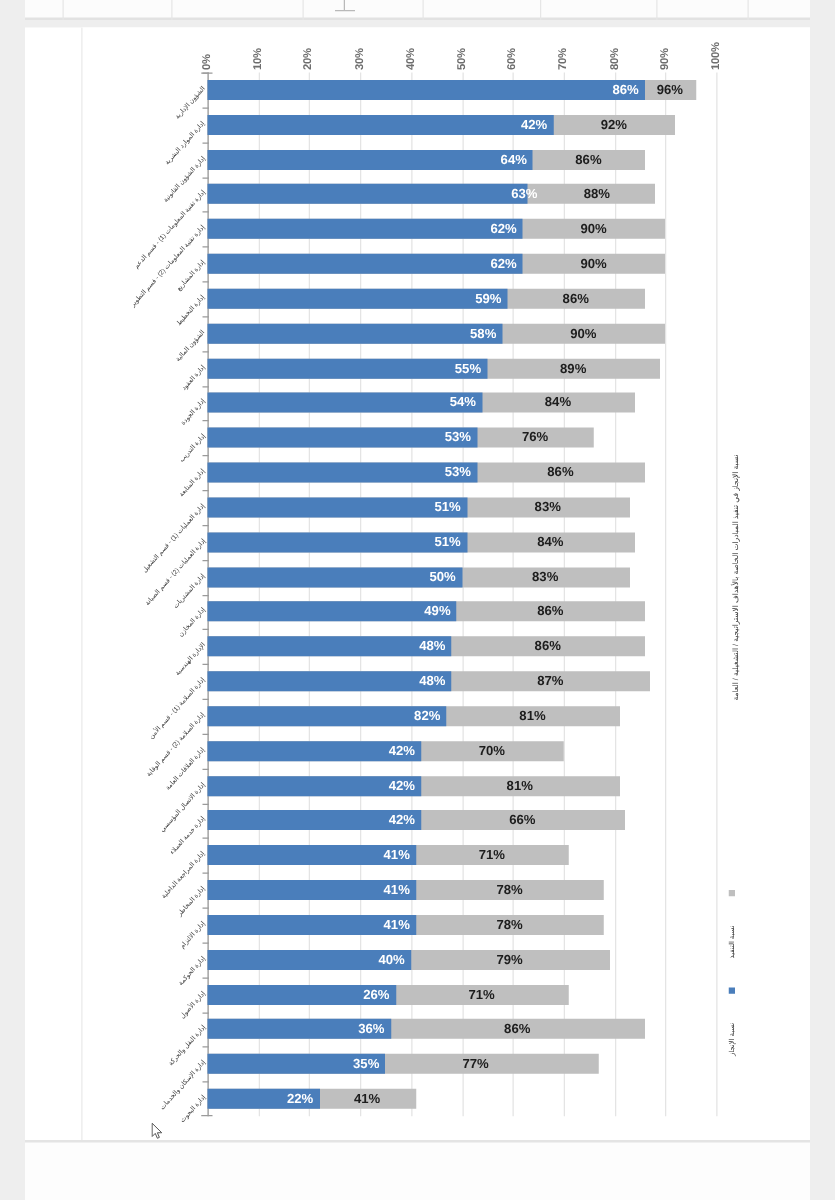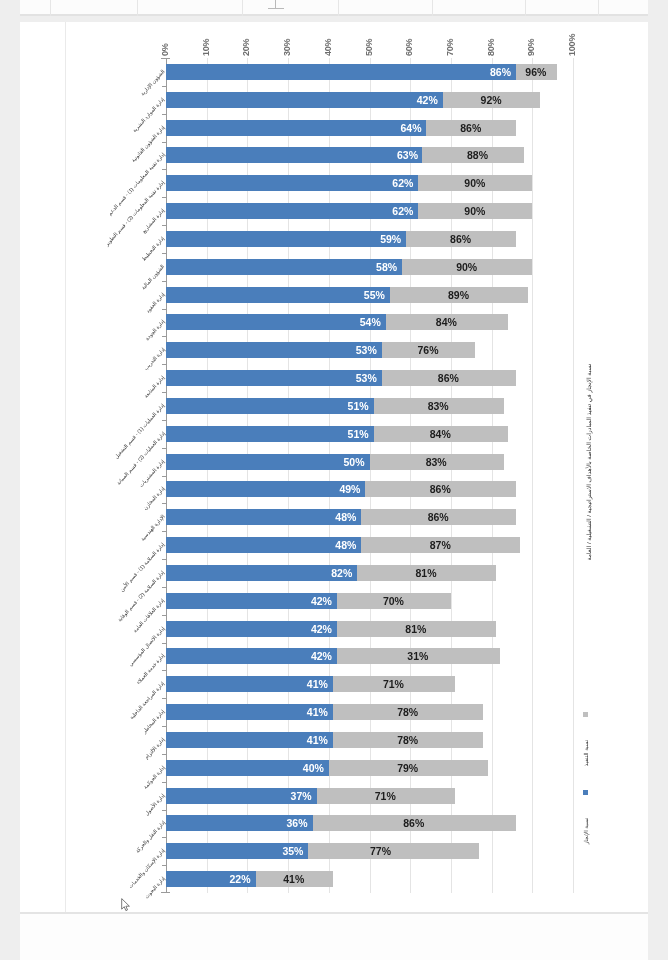--- a/index.html
+++ b/index.html
@@ -366,21 +366,21 @@
             <div class="bar-back" style="width: 350.02px; background: rgb(191, 191, 191);"></div>
             <div class="bar-front" style="width: 260.48px; background: rgb(74, 126, 187);"></div>
             <div class="lbl-back" style="left: 294.25px;">86%</div>
             <div class="lbl-front" style="left: 234.48px;">64%</div>
           </div>
           <div class="axis-tick" style="top: 83.5px;"></div>
           <div class="row" style="top: 89.4167px; height: 16px;">
             <div class="bar-back" style="width: 358.16px; background: rgb(191, 191, 191);"></div>
             <div class="bar-front" style="width: 256.41px; background: rgb(74, 126, 187);"></div>
             <div class="lbl-back" style="left: 301px;">88%</div>
-            <div class="lbl-front" style="left: 231px; text-align: right;">63%</div>
+            <div class="lbl-front" style="left: 243px; text-align: right;">63%</div>
           </div>
           <div class="axis-tick" style="top: 111.333px;"></div>
           <div class="row" style="top: 117.25px; height: 16px;">
             <div class="bar-back" style="width: 366.3px; background: rgb(191, 191, 191);"></div>
             <div class="bar-front" style="width: 252.34px; background: rgb(74, 126, 187);"></div>
             <div class="lbl-back" style="left: 298.32px;">90%</div>
             <div class="lbl-front" style="left: 226.34px;">62%</div>
           </div>
           <div class="axis-tick" style="top: 139.167px;"></div>
           <div class="row" style="top: 145.083px; height: 16px;">
@@ -491,21 +491,21 @@
           <div class="row" style="top: 562.583px; height: 16px;">
             <div class="bar-back" style="width: 329.67px; background: rgb(191, 191, 191);"></div>
             <div class="bar-front" style="width: 170.94px; background: rgb(74, 126, 187);"></div>
             <div class="lbl-back" style="left: 239.305px;">81%</div>
             <div class="lbl-front" style="left: 144.94px;">42%</div>
           </div>
           <div class="axis-tick" style="top: 584.5px;"></div>
           <div class="row" style="top: 590.417px; height: 16px;">
             <div class="bar-back" style="width: 333.74px; background: rgb(191, 191, 191);"></div>
             <div class="bar-front" style="width: 170.94px; background: rgb(74, 126, 187);"></div>
-            <div class="lbl-back" style="left: 241.34px;">31%</div>
+            <div class="lbl-back" style="left: 241.34px;">66%</div>
             <div class="lbl-front" style="left: 144.94px;">42%</div>
           </div>
           <div class="axis-tick" style="top: 612.333px;"></div>
           <div class="row" style="top: 618.25px; height: 16px;">
             <div class="bar-back" style="width: 288.97px; background: rgb(191, 191, 191);"></div>
             <div class="bar-front" style="width: 166.87px; background: rgb(74, 126, 187);"></div>
             <div class="lbl-back" style="left: 216.92px;">71%</div>
             <div class="lbl-front" style="left: 140.87px;">41%</div>
           </div>
           <div class="axis-tick" style="top: 640.167px;"></div>
@@ -527,21 +527,21 @@
             <div class="bar-back" style="width: 321.53px; background: rgb(191, 191, 191);"></div>
             <div class="bar-front" style="width: 162.8px; background: rgb(74, 126, 187);"></div>
             <div class="lbl-back" style="left: 231.165px;">79%</div>
             <div class="lbl-front" style="left: 136.8px;">40%</div>
           </div>
           <div class="axis-tick" style="top: 723.667px;"></div>
           <div class="row" style="top: 729.583px; height: 16px;">
             <div class="bar-back" style="width: 288.97px; background: rgb(191, 191, 191);"></div>
             <div class="bar-front" style="width: 150.59px; background: rgb(74, 126, 187);"></div>
             <div class="lbl-back" style="left: 208.78px;">71%</div>
-            <div class="lbl-front" style="left: 124.59px;">37%</div>
+            <div class="lbl-front" style="left: 124.59px;">26%</div>
           </div>
           <div class="axis-tick" style="top: 751.5px;"></div>
           <div class="row" style="top: 757.417px; height: 16px;">
             <div class="bar-back" style="width: 350.02px; background: rgb(191, 191, 191);"></div>
             <div class="bar-front" style="width: 146.52px; background: rgb(74, 126, 187);"></div>
             <div class="lbl-back" style="left: 237.27px;">86%</div>
             <div class="lbl-front" style="left: 120.52px;">36%</div>
           </div>
           <div class="axis-tick" style="top: 779.333px;"></div>
           <div class="row" style="top: 785.25px; height: 16px;">

